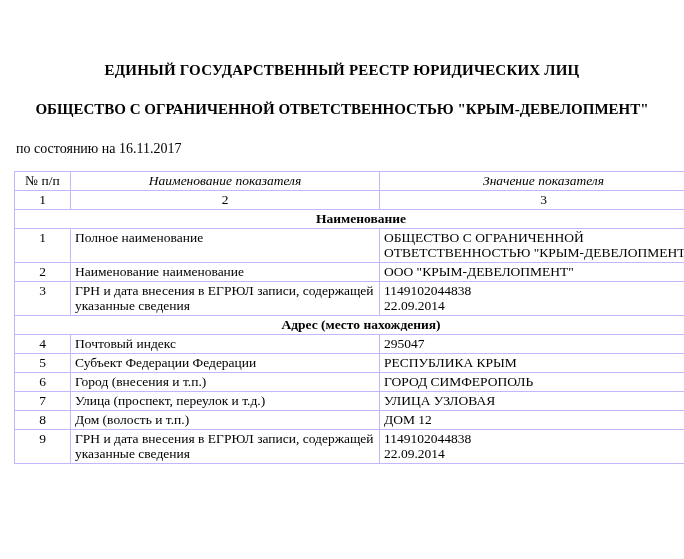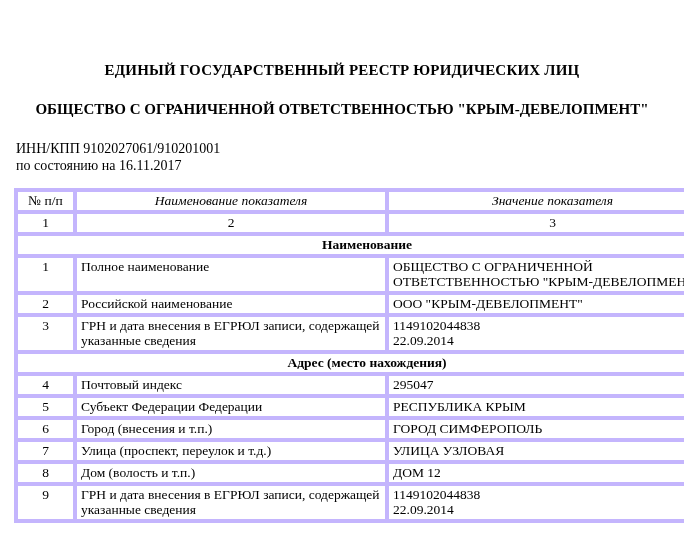--- a/index.html
+++ b/index.html
@@ -52,21 +52,21 @@
   }
   table.reg {
     border-collapse: collapse;
     width: 668px;
     margin-top: 14px;
     margin-left: 6px;
     font-size: 13.5px;
     table-layout: fixed;
   }
   table.reg td {
-    border: 4px solid #c4b5fd;
+    border: 1px solid #c4b5fd;
     padding: 1px 4px 2px 4px;
     vertical-align: top;
     line-height: 15px;
   }
   td.c-num {
     width: 47px;
     text-align: center;
   }
   td.c-name {
     width: 300px;
@@ -92,21 +92,20 @@
 </style>
 </head>
 <body>
 
 <div class="page">
 
   <div class="title-main">ЕДИНЫЙ ГОСУДАРСТВЕННЫЙ РЕЕСТР ЮРИДИЧЕСКИХ ЛИЦ</div>
   <div class="title-org">ОБЩЕСТВО С ОГРАНИЧЕННОЙ ОТВЕТСТВЕННОСТЬЮ "КРЫМ-ДЕВЕЛОПМЕНТ"</div>
 
   <div class="meta">
-    <div>ИНН/КПП 9102027061/910201001</div>
     <div>по состоянию на 16.11.2017</div>
   </div>
 
   <table class="reg">
     <tbody>
       <tr class="head">
         <td class="c-num">№ п/п</td>
         <td class="c-name">Наименование показателя</td>
         <td class="c-val">Значение показателя</td>
       </tr>
@@ -119,21 +118,21 @@
       <tr>
         <td class="section" colspan="3">Наименование</td>
       </tr>
       <tr>
         <td class="c-num">1</td>
         <td class="c-name">Полное наименование</td>
         <td class="c-val">ОБЩЕСТВО С ОГРАНИЧЕННОЙ ОТВЕТСТВЕННОСТЬЮ "КРЫМ-ДЕВЕЛОПМЕНТ"</td>
       </tr>
       <tr>
         <td class="c-num">2</td>
-        <td class="c-name">Российской наименование</td>
+        <td class="c-name">Наименование наименование</td>
         <td class="c-val">ООО "КРЫМ-ДЕВЕЛОПМЕНТ"</td>
       </tr>
       <tr>
         <td class="c-num">3</td>
         <td class="c-name">ГРН и дата внесения в ЕГРЮЛ записи, содержащей указанные сведения</td>
         <td class="c-val" style="white-space: pre-line;">1149102044838
 22.09.2014</td>
       </tr>
 
       <tr>

